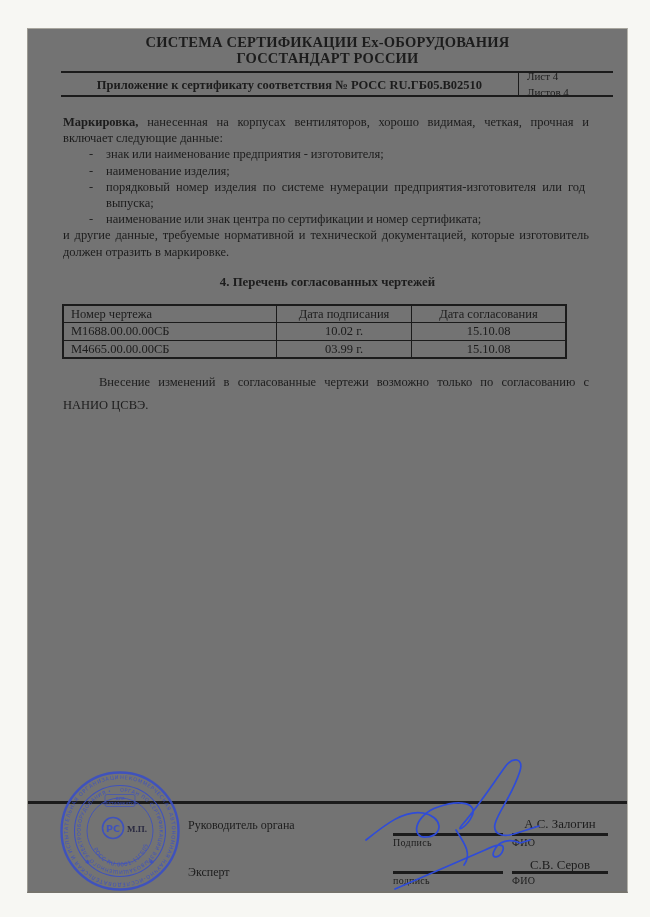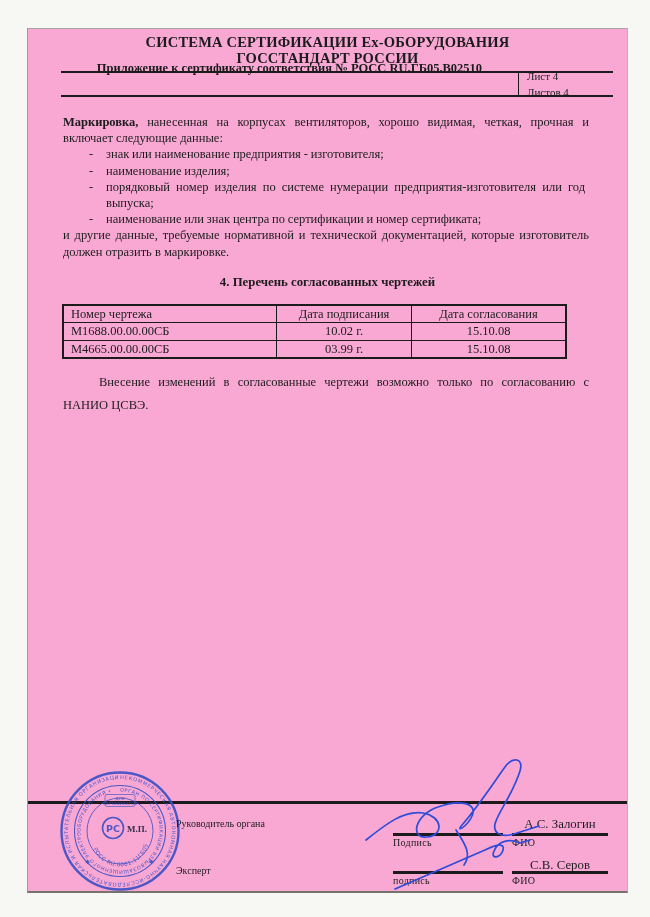--- a/index.html
+++ b/index.html
@@ -5,35 +5,35 @@
   html,body{margin:0;padding:0;}
   body{
     width:650px;height:917px;position:relative;
     background:#f7f7f3;
     font-family:"Liberation Serif", serif;
     color:#1c1c1c;
     overflow:hidden;
   }
   .sheet{
     position:absolute;left:27px;top:28px;width:601px;height:865px;
-    background:#f9a8d4;
+    background:#737373;
     border-top:1px solid #a8a69e;
     border-left:1px solid #9c9a92;
     border-right:1px solid #b5b3ab;
     border-bottom:2px solid #75736c;
     box-sizing:border-box;
   }
   .doc-header{margin-top:6px;text-align:center;font-weight:bold;font-size:14.5px;line-height:15.5px;letter-spacing:.2px;}
   .band{
     margin:5px 14px 0 33px;height:22px;
     border-top:2.5px solid #1b1b1b;border-bottom:2.5px solid #1b1b1b;
     display:flex;align-items:stretch;
   }
   .band-left{flex:1;display:flex;align-items:flex-end;justify-content:center;
-    font-weight:bold;font-size:12.5px;padding-bottom:19px;}
+    font-weight:bold;font-size:12.5px;padding-bottom:2px;}
   .band-right{width:86px;border-left:1.5px solid #1b1b1b;font-size:11px;line-height:11px;
     padding:0 0 0 8px;display:flex;flex-direction:column;justify-content:center;gap:5px;}
   .content{margin:17px 38px 0 35px;font-size:12.5px;line-height:16.2px;text-align:justify;}
   .lead b{font-weight:bold;}
   .bullets{margin:0 4px 0 26px;}
   .bullet-row{display:flex;}
   .bullet-dash{width:17px;flex:0 0 17px;}
   .bullet-text{flex:1;text-align:justify;word-spacing:-0.3px;}
   .sec-title{text-align:center;font-weight:bold;font-size:12.8px;margin-top:15px;}
   table.drawings{
@@ -41,21 +41,21 @@
     font-size:12.5px;border:2px solid #1b1b1b;table-layout:fixed;
   }
   table.drawings td{border:1.5px solid #1b1b1b;padding:0 7px;height:16.5px;line-height:15px;overflow:hidden;}
   td.c1{width:198px;text-align:left;}
   td.c2{width:120px;text-align:center;}
   td.c3{width:139px;text-align:center;}
   .note{margin:12px 38px 0 35px;font-size:12.5px;line-height:23px;text-align:justify;text-indent:36px;}
   .bottom-rule{position:absolute;left:0;right:0;top:772px;height:2.5px;background:#1b1b1b;}
   .stamp{position:absolute;left:30px;top:740px;width:124px;height:124px;opacity:.9;}
   .sig-overlay{position:absolute;left:330px;top:725px;width:270px;height:170px;pointer-events:none;}
-  .role{position:absolute;left:148px;font-size:10px;}
+  .role{position:absolute;left:160px;font-size:12px;}
   .role-1{top:789px;}
   .role-2{top:836px;}
   .line{position:absolute;height:2.5px;background:#1b1b1b;}
   .sig-line-1{left:365px;top:804px;width:110px;}
   .fio-line-1{left:484px;top:804px;width:96px;}
   .sig-line-2{left:365px;top:842px;width:110px;}
   .fio-line-2{left:484px;top:842px;width:96px;}
   .caption{position:absolute;font-size:10px;text-align:left;letter-spacing:.3px;}
   .cap-sig-1{left:365px;width:110px;top:808px;}
   .cap-fio-1{left:484px;width:96px;top:808px;}

